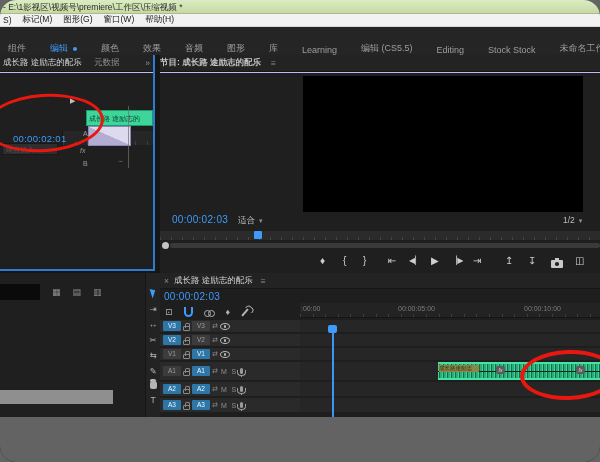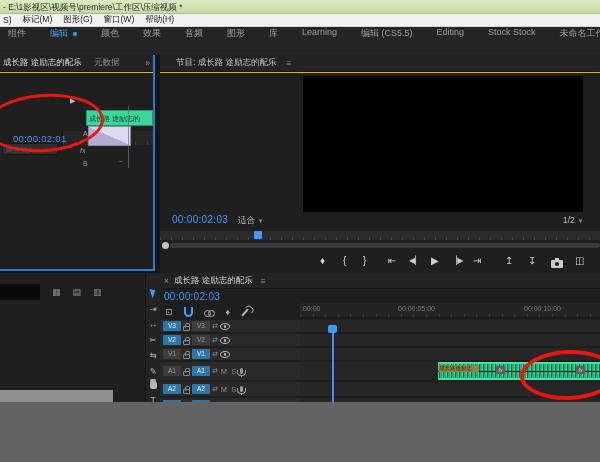--- a/index.html
+++ b/index.html
@@ -1,35 +1,35 @@
 <!DOCTYPE html>
 <html><head>
 <meta charset="utf-8">
 <style>
   * { box-sizing: border-box; margin: 0; padding: 0; }
   html,body { width:600px; height:462px; background:#636363; }
   body { font-family: "Liberation Sans","DejaVu Sans",sans-serif; }
-  #screen { position:relative; width:600px; height:402px; overflow:hidden; background:#161616; }
+  #screen { position:relative; width:600px; height:462px; overflow:hidden; background:#161616;border-radius:16px; }
   .abs { position:absolute; }
 
   
   .titlebar { left:0; top:0; width:600px; height:14px;
     background:linear-gradient(#dcecc2,#c6d9a4); border-bottom:1px solid #a9bd88;
     font-size:8.5px; color:#2c2c2c; line-height:14px; padding-left:3px; white-space:nowrap; overflow:hidden;}
   .menubar { left:0; top:14px; width:600px; height:13px; background:#f2f2f2; border-bottom:1px solid #d8d8d8;
     display:flex; align-items:center; gap:11px; padding-left:3px; font-size:8.5px; color:#1a1a1a; }
   .wsbar { left:0; top:27px; width:600px; height:28px; background:#252525;
-    display:flex; align-items:flex-start; gap:24px; padding:0 8px; font-size:9px; color:#9e9e9e;
+    display:flex; align-items:flex-end; gap:24px; padding:0 8px; font-size:9px; color:#9e9e9e;
     white-space:nowrap; overflow:hidden; }
   .wtab { cursor:default; }
   .wtab.active { color:#3f9bfa; }
   .wsdot { width:4px; height:4px; border-radius:50%; background:#3f9bfa; display:inline-block; margin-left:5px; vertical-align:middle;}
 
   
-  .panel { background:#eab308; overflow:hidden; }
+  .panel { background:#c4b5fd; overflow:hidden; }
   .ptabs { height:17px; background:#232323; border-bottom:1px solid #161616;
     display:flex; align-items:center; font-size:8.5px; color:#8f8f8f; white-space:nowrap; overflow:hidden;}
   .ptab-active { color:#d6d6d6; }
   .tc-blue { color:#3f9bfa; font-size:9.5px; letter-spacing:.3px; white-space:nowrap;}
 
   
   #ec { left:0; top:55px; width:155px; height:216px; border-right:2px solid #2e7bd2; border-bottom:2px solid #2e7bd2;}
   #ec .content { position:absolute; left:0; top:18px; right:0; bottom:0; background:#1f1f1f; }
   .ec-ruler { position:absolute; left:62px; top:58px; width:91px; height:14px; background:#262626;
     border-left:1px solid #141414;
@@ -213,21 +213,21 @@
     <span>↔</span>
     <span>✂</span>
     <span>⇆</span>
     <span>✎</span>
     <span class="ic hand"></span>
     <span>T</span>
   </div>
 
   <div class="abs panel" id="mon">
     <div class="ptabs">
-      <span class="ptab-active" style="margin-left:16px; color:#c4c4c4;">节目: 成长路 途励志的配乐</span>
+      <span class="ptab-active" style="margin-left:0; color:#c4c4c4;font-weight:bold;">节目: 成长路 途励志的配乐</span>
       <span style="margin-left:10px;">≡</span>
     </div>
     <div class="content">
       <div class="video"></div>
       <span class="tc-blue abs" style="left:12px; top:141px; font-size:10px;">00:00:02:03</span>
       <span class="mon-fit"><span>适合</span><span class="caret">▾</span></span>
       <span class="mon-zoom"><span>1/2</span><span class="caret">▾</span></span>
       <div class="mon-ruler"></div>
       <div class="mon-ph"></div>
       <span class="mon-knob"></span>

